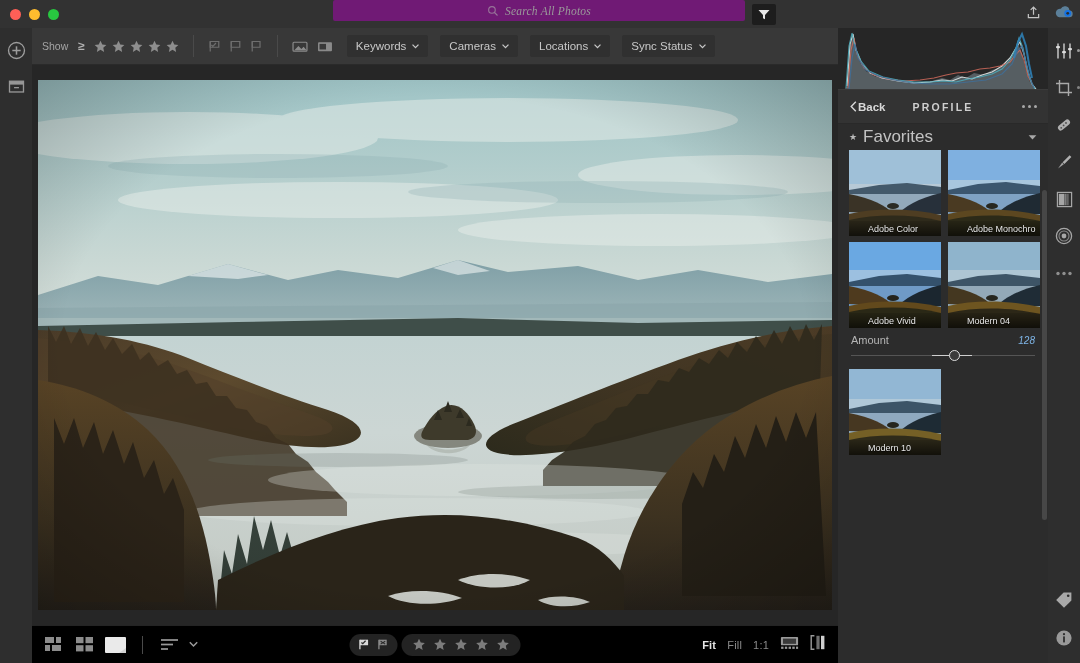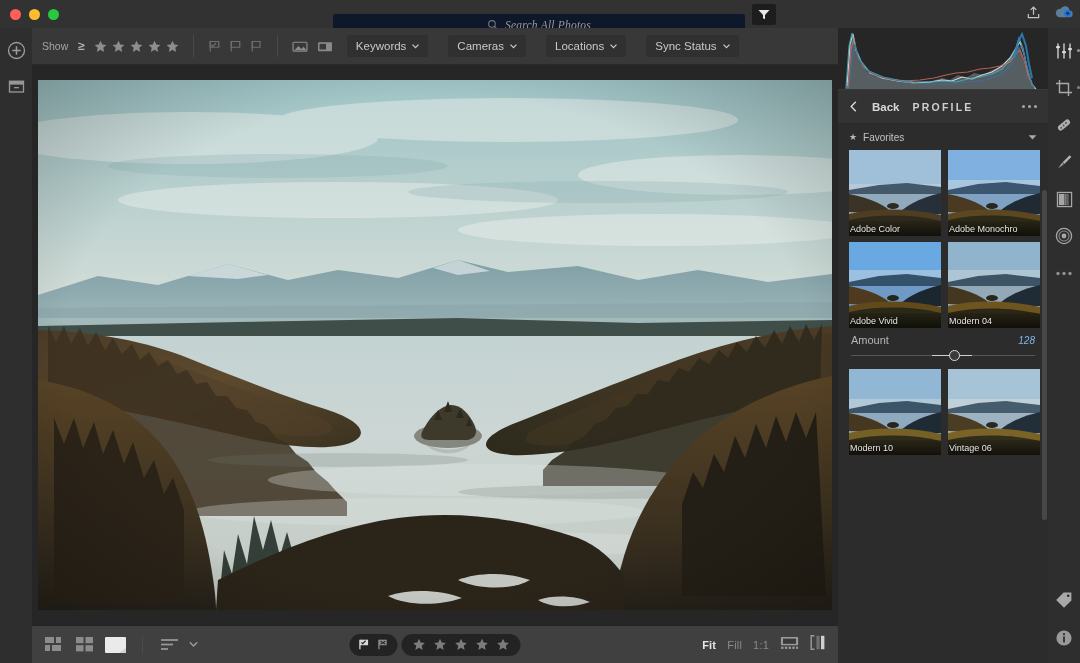--- a/index.html
+++ b/index.html
@@ -17,22 +17,22 @@
     position: absolute; left: 0; top: 0; width: 1080px; height: 28px;
     background: #323232; display: flex; align-items: center;
   }
   .traffic { display: flex; gap: 8px; padding-left: 10px; }
   .dot { width: 11px; height: 11px; border-radius: 50%; }
   .dot.red { background: #ff5f57; }
   .dot.yellow { background: #febc2e; }
   .dot.green { background: #28c840; }
 
   .searchwrap {
-    position: absolute; left: 333px; top: 14px; width: 412px; height: 21px;
-    background: #0f172a; border-radius: 2px;
+    position: absolute; left: 333px; top: 0; width: 412px; height: 21px;
+    background: #701a75; border-radius: 2px;
     display: flex; align-items: center; justify-content: center;
   }
   .searchwrap .sicon { width: 12px; height: 12px; margin-right: 6px; opacity: .6; }
   .searchwrap .stext {
     font-size: 11.5px; color: #9a9a9a; font-style: italic;
     font-family: "Liberation Serif", serif; letter-spacing: .2px;
   }
   .filterbtn {
     position: absolute; left: 752px; top: 4px; width: 24px; height: 21px;
     background: #1d1d1d; border-radius: 2px;
@@ -53,42 +53,42 @@
     position: absolute; left: 32px; top: 28px; width: 806px; height: 37px;
     background: #383838; display: flex; align-items: center;
     border-bottom: 1px solid #2a2a2a;
   }
   .fb-label { font-size: 10.5px; color: #a5a5a5; margin-left: 10px; text-align: right; }
   .fb-geq { font-size: 12px; color: #b4b4b4; margin-left: 10px; font-weight: bold; }
   .fb-stars { display: flex; gap: 5px; margin-left: 9px; }
   .fb-sep { width: 1px; height: 22px; background: #4a4a4a; margin: 0 14px; }
   .fb-flags { display: flex; gap: 8px; }
   .fb-media { display: flex; gap: 9px; }
-  .fb-dropdowns { display: flex; gap: 20px; margin-left: 14px; }
+  .fb-dropdowns { display: flex; gap: 12px; margin-left: 14px; }
   .dd {
     height: 22px; padding: 0 9px; background: #303030; border-radius: 2px;
     display: flex; align-items: center; gap: 6px;
     font-size: 11.5px; color: #c8c8c8;
   }
   .chev { width: 7px; height: 7px; }
 
   
   .stage {
     position: absolute; left: 32px; top: 65px; width: 806px; height: 560px;
     background: #262626; display: flex; align-items: center; justify-content: center;
   }
   .photo {
     position: relative; width: 794px; height: 530px; overflow: hidden; background: #1b2a33;
   }
   .photo svg { display: block; width: 100%; height: 100%; }
 
   
   .bottombar {
     position: absolute; left: 32px; top: 625px; width: 806px; height: 38px;
-    background: #404040; display: flex; align-items: center;
+    background: #000000; display: flex; align-items: center;
     border-top: 1px solid #242424;
   }
   .bb-left { display: flex; align-items: center; gap: 8px; margin-left: 12px; }
   .viewbtn { width: 22px; height: 17px; display: flex; align-items: center; justify-content: center; }
   .bb-vsep { width: 1px; height: 18px; background: #4a4a4a; margin: 0 8px; }
   .bb-center {
     position: absolute; left: 50%; transform: translateX(-50%);
     display: flex; align-items: center;
   }
   .pill {
@@ -110,48 +110,48 @@
   .histogram {
     position: relative; width: 210px; height: 62px; background: #262626;
     border-bottom: 1px solid #3a3a3a; overflow: hidden;
   }
   .histogram svg { display: block; width: 210px; height: 62px; }
 
   .profhead {
     position: relative; height: 34px; background: #333333;
     display: flex; align-items: center; border-bottom: 1px solid #292929;
   }
-  .backbtn { display: flex; align-items: center; gap: 15px; margin-left: 12px; }
+  .backbtn { display: flex; align-items: center; gap: 1px; margin-left: 12px; }
   .backbtn span { font-size: 11.5px; color: #d8d8d8; font-weight: bold; }
   .profttl {
     position: absolute; left: 0; right: 0; text-align: center;
     font-size: 10.5px; letter-spacing: 2.2px; color: #cfcfcf; font-weight: bold;
   }
   .dots3 { position: absolute; right: 11px; display: flex; gap: 3px; }
   .dots3 i { width: 3px; height: 3px; background: #a8a8a8; border-radius: 50%; display: block; }
 
   .scrollarea {
     position: relative; width: 210px; height: 537px; overflow: hidden;
   }
   .secthead {
     height: 26px; display: flex; align-items: center; padding: 0 11px;
     background: #2c2c2c;
   }
   .secthead .star { font-size: 9px; color: #b9b9b9; margin-right: 6px; }
-  .secthead .lbl { font-size: 10px; color: #c2c2c2; flex: 1; }
+  .secthead .lbl { font-size: 17px; color: #c2c2c2; flex: 1; }
 
   .pgrid {
     display: grid; grid-template-columns: 92px 92px; gap: 6px 7px;
     padding: 0 11px;
   }
   .pcard { position: relative; width: 92px; height: 86px; overflow: hidden; background: #1d2b34; }
   .pcard svg { display: block; width: 92px; height: 86px; }
   .pcaption {
     position: absolute; left: 0; right: 0; bottom: 0; height: 15px;
-    display: flex; align-items: center; padding-left: 1px;
+    display: flex; align-items: center; padding-left: 19px;
     font-size: 9px; color: #e8e8e8;
     background: linear-gradient(to top, rgba(0,0,0,.62), rgba(0,0,0,.12));
     text-shadow: 0 1px 1px rgba(0,0,0,.8);
   }
   .pcard.selected .pcaption { background: #1473e6; text-shadow: none; }
   .pcard.selected { outline: 1px solid #1473e6; outline-offset: -1px; }
 
   .amountrow {
     display: flex; align-items: baseline; justify-content: space-between;
     padding: 6px 13px 0 13px;
@@ -673,34 +673,20 @@
             <rect y="44" width="92" height="22" fill="#8fa9bf"></rect>
             <path d="M0 44 C22 48 38 56 44 64 L0 62Z" fill="#463721"></path>
             <path d="M92 43 C70 48 54 57 48 66 L92 64Z" fill="#1e2b34"></path>
             <ellipse cx="44" cy="56" rx="6" ry="3" fill="#26261e"></ellipse>
             <path d="M0 64 C26 58 60 58 92 65 V86 H0Z" fill="#756026"></path>
             <path d="M0 71 C28 65 62 65 92 72 V86 H0Z" fill="#2f2b1a"></path>
           </svg>
           <div class="pcaption">Modern 10</div>
         </div>
 
-        <div class="pcard">
-          <svg viewBox="0 0 92 86" preserveAspectRatio="none">
-            <rect width="92" height="40" fill="#a7c4d6"></rect>
-              <rect y="30" width="92" height="12" fill="#bfd0d8"></rect>
-            <path d="M0 40 L30 34 L58 32 L92 36 V46 H0Z" fill="#445c6c"></path>
-            <rect y="44" width="92" height="22" fill="#9db3c1"></rect>
-            <path d="M0 44 C22 48 38 56 44 64 L0 62Z" fill="#4b3c24"></path>
-            <path d="M92 43 C70 48 54 57 48 66 L92 64Z" fill="#222f38"></path>
-            <ellipse cx="44" cy="56" rx="6" ry="3" fill="#292921"></ellipse>
-            <path d="M0 64 C26 58 60 58 92 65 V86 H0Z" fill="#7b6328"></path>
-            <path d="M0 71 C28 65 62 65 92 72 V86 H0Z" fill="#312c1b"></path>
-          </svg>
-          <div class="pcaption">Vintage 06</div>
-        </div>
       </div>
 
       <div class="vscroll"></div>
     </div>
   </div>
 
   <div class="iconrail">
     <div class="ir sel">
       <svg width="18" height="18" viewBox="0 0 18 18">
         <g stroke="#dcdcdc" stroke-width="1.3" fill="none">

